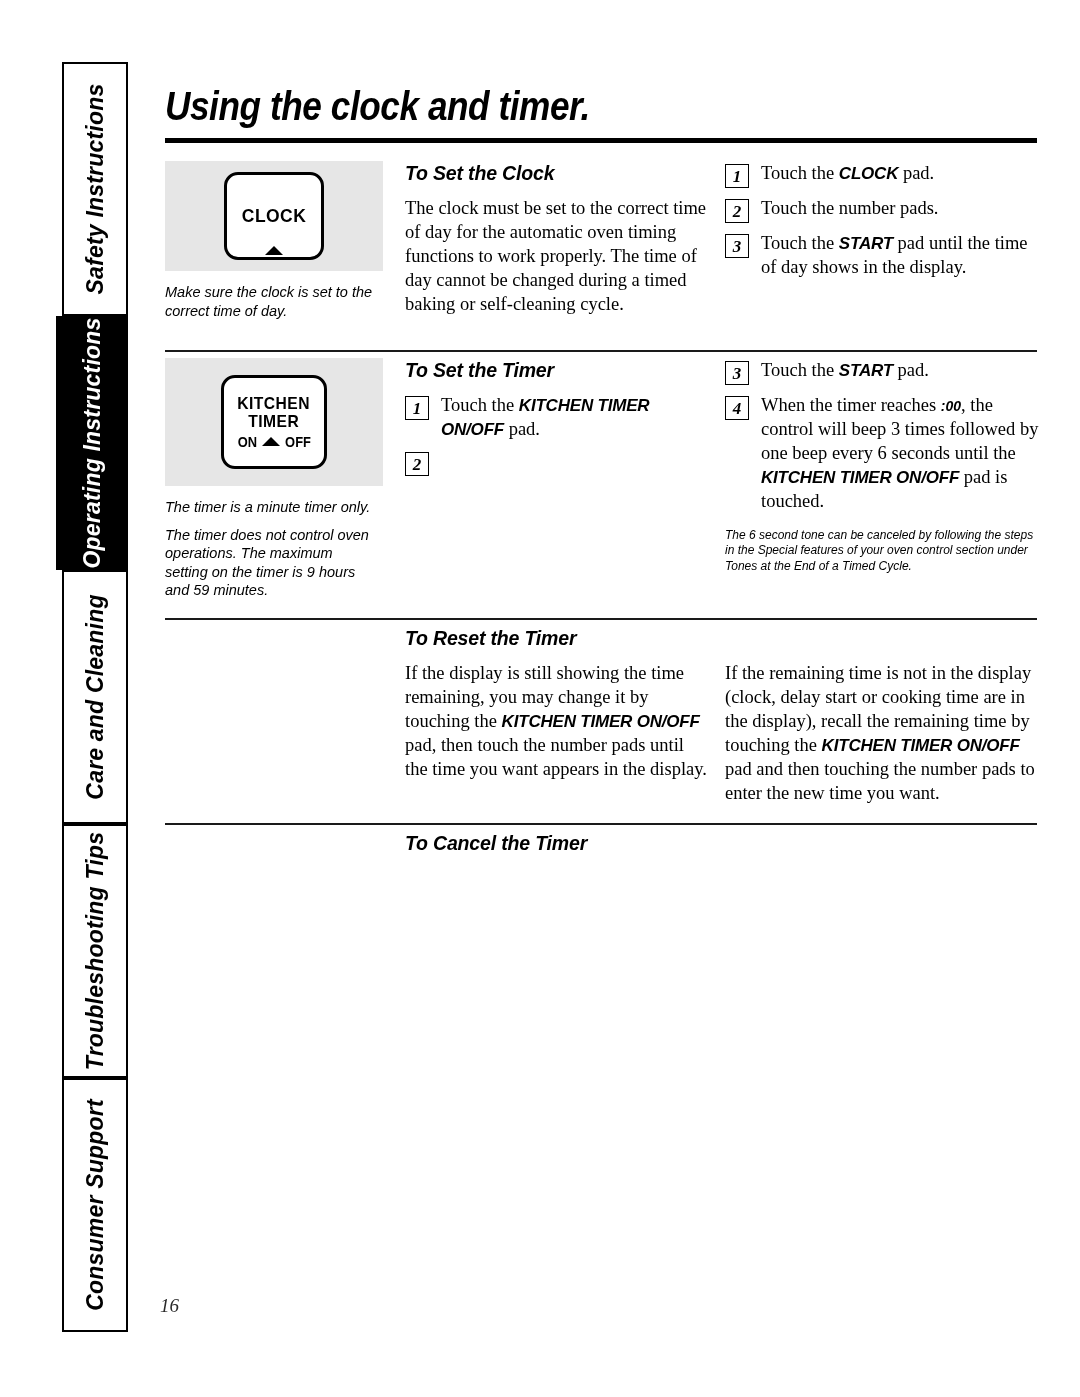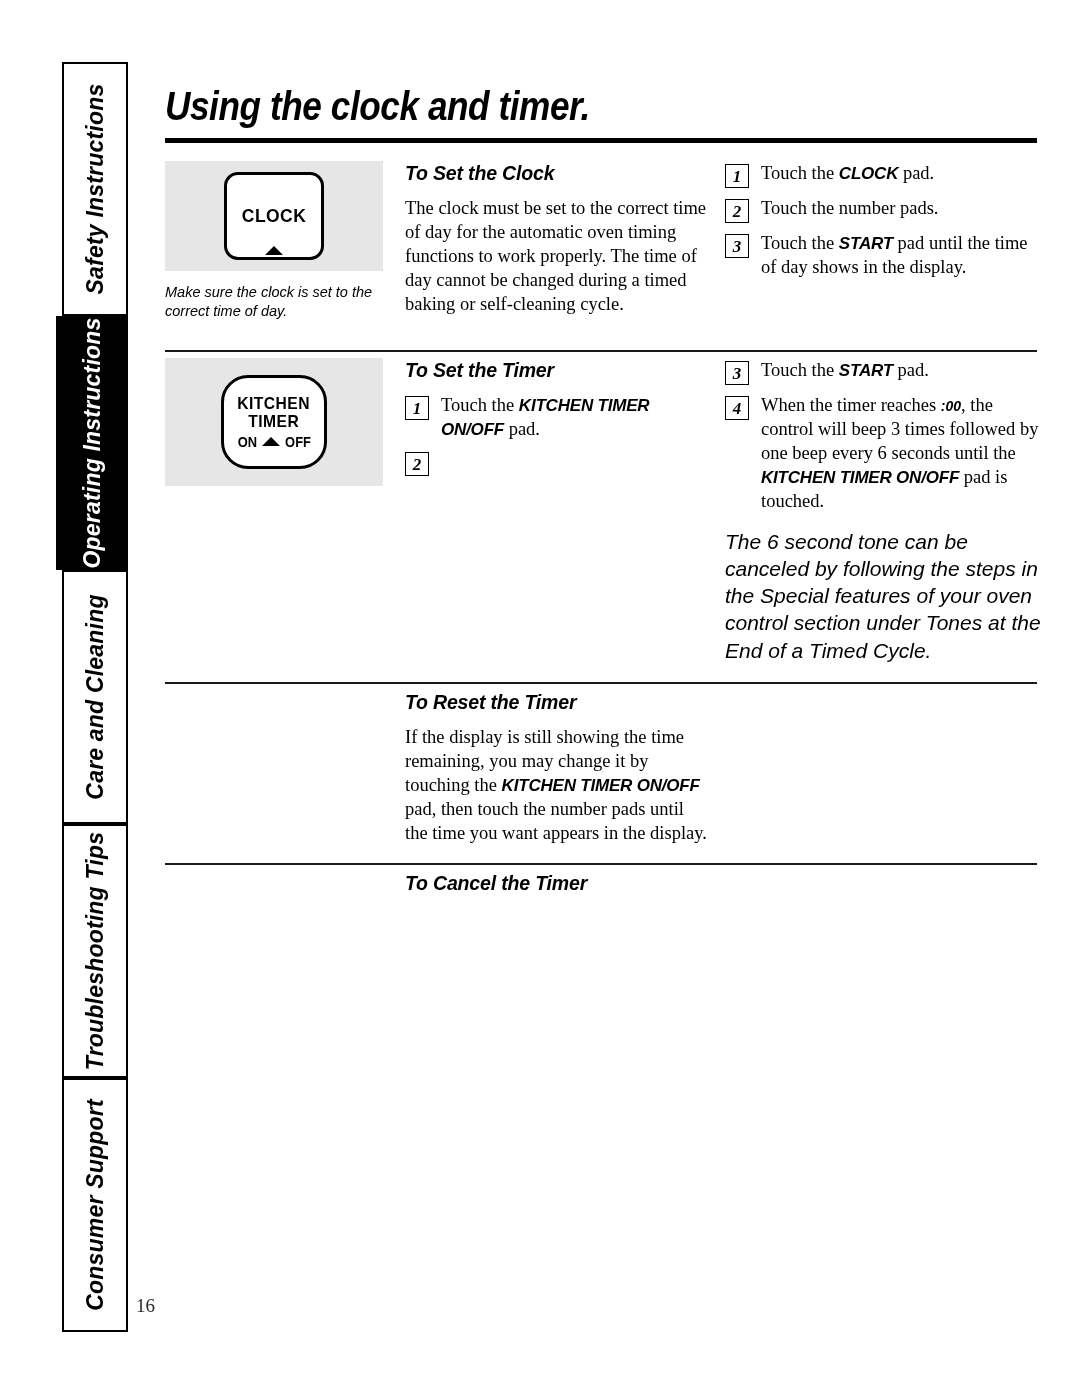--- a/index.html
+++ b/index.html
@@ -140,21 +140,20 @@
     width: 94px;
     height: 82px;
     display: flex;
     flex-direction: column;
     align-items: center;
     justify-content: center;
   }
   .pad.timer {
     width: 100px;
     height: 88px;
-    border-radius: 27px;
   }
   .pad-text {
     font-family: "Liberation Sans", sans-serif;
     font-weight: bold;
     font-size: 19px;
     letter-spacing: 0.5px;
     line-height: 1.05;
     text-align: center;
     transform: scaleX(0.92);
   }
@@ -229,23 +228,23 @@
   b.num-ref {
     font-family: "Liberation Sans", sans-serif;
     font-weight: bold;
     font-style: italic;
     font-size: 14px;
   }
 
   .italic-note {
     font-family: "Liberation Sans", sans-serif;
     font-style: italic;
-    font-size: 21px;
+    font-size: 12px;
     line-height: 1.30;
-    margin: 14px 0 0 0;
+    margin: 14px 0 12px 0;
   }
 
   
   .steps { margin: 0; }
   .step {
     display: flex;
     align-items: flex-start;
     margin-bottom: 8px;
   }
   .step:last-child { margin-bottom: 0; }
@@ -267,23 +266,24 @@
     background: #ffffff;
   }
   .step-text {
     font-family: "Liberation Serif", serif;
     font-size: 18.5px;
     line-height: 1.30;
   }
 
   #page-number {
     position: absolute;
-    left: 136px;
+    left: 160px;
     top: 1295px;
     font-family: "Liberation Serif", serif;
+    font-style: italic;
     font-size: 19px;
     color: #2a2a2a;
   }
 </style>
 </head>
 <body>
 
 <div id="sidebar">
     <div class="tab" style="top: 0px; height: 254px;">
       <div class="tab-label">Safety Instructions</div>
@@ -355,20 +355,24 @@
           <div class="pad timer">
             <div class="pad-text small">KITCHEN</div>
             <div class="pad-text small">TIMER</div>
             <div class="onoff-row">
               <span class="lbl">ON</span>
               <span class="tri"></span>
               <span class="lbl">OFF</span>
             </div>
           </div>
         </div>
+        <div class="pad-note">
+          <p>The timer is a minute timer only.</p>
+          <p>The timer does not control oven operations. The maximum setting on the timer is 9 hours and 59 minutes.</p>
+        </div>
       </div>
 
       <div class="col-a">
         <div class="sec-head">To Set the Timer</div>
         <div class="steps">
             <div class="step">
               <div class="step-num">1</div>
               <div class="step-text">Touch the <b class="pad-ref">KITCHEN TIMER ON/OFF</b> pad.</div>
             </div>
             <div class="step">
@@ -396,20 +400,23 @@
   <div class="section">
     <div class="section-rule"></div>
     <div class="row">
       <div class="col-pad"></div>
       <div class="col-wide">
         <div class="sec-head">To Reset the Timer</div>
         <div class="row">
           <div class="col-a">
             <p class="body-copy">If the display is still showing the time remaining, you may change it by touching the <b class="pad-ref">KITCHEN TIMER ON/OFF</b> pad, then touch the number pads until the time you want appears in the display.</p>
           </div>
+          <div class="col-b">
+            <p class="body-copy">If the remaining time is not in the display (clock, delay start or cooking time are in the display), recall the remaining time by touching the <b class="pad-ref">KITCHEN TIMER ON/OFF</b> pad and then touching the number pads to enter the new time you want.</p>
+          </div>
         </div>
       </div>
     </div>
   </div>
 
   <div class="section">
     <div class="section-rule"></div>
     <div class="row">
       <div class="col-pad"></div>
       <div class="col-wide">

